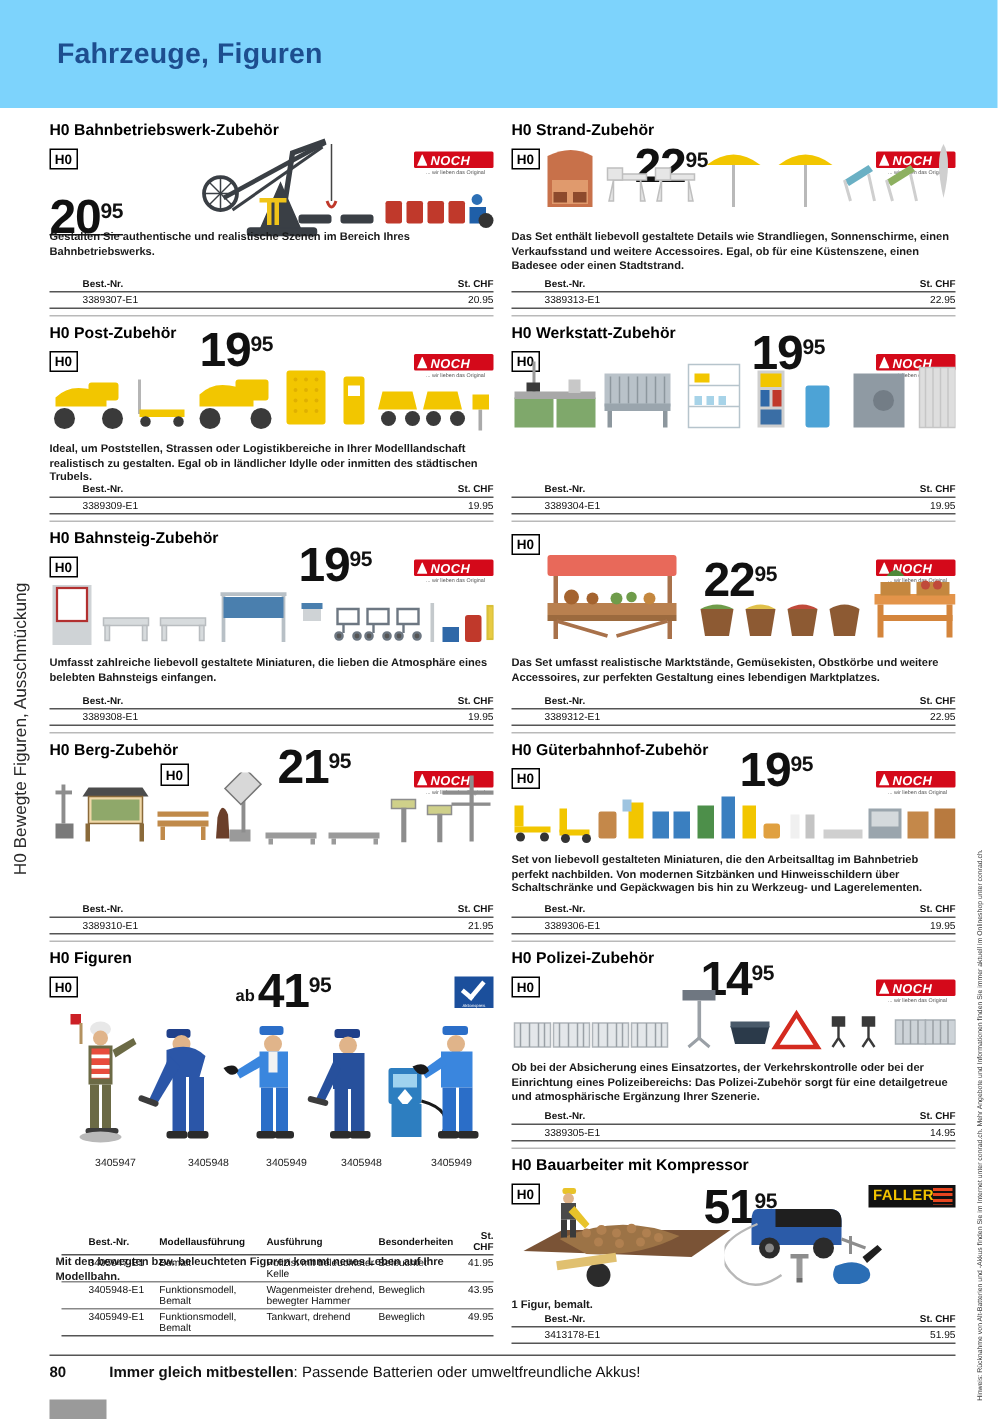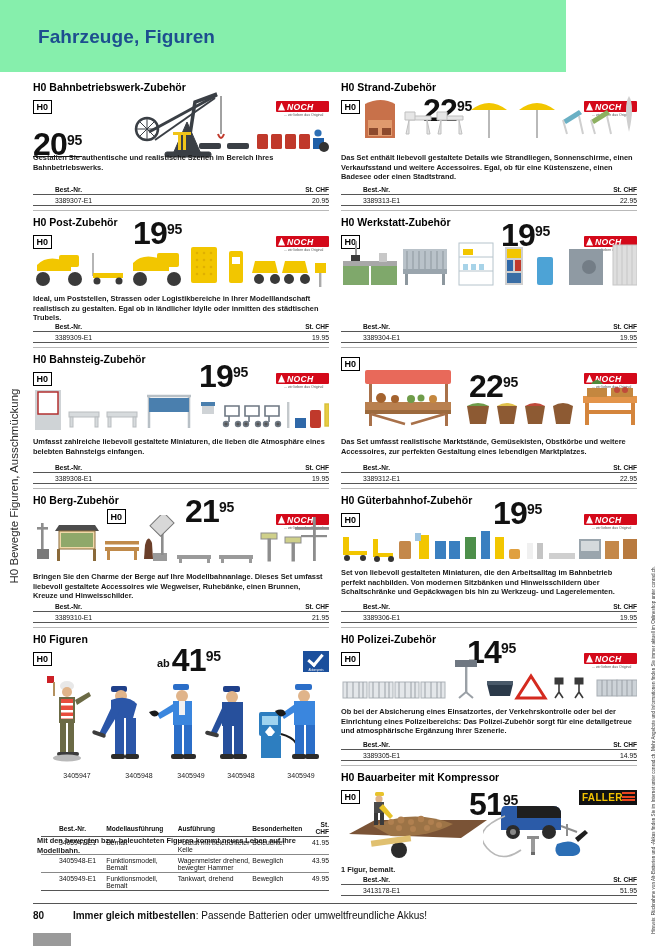--- a/index.html
+++ b/index.html
@@ -5,22 +5,22 @@
   * { box-sizing: border-box; margin: 0; padding: 0; }
   body {
     width: 667px; height: 950px;
     background: #ffffff;
     font-family: "Liberation Sans", sans-serif;
     overflow: hidden;
     position: relative;
   }
   
   .pagehead {
-    position: absolute; left: 0; top: 0; width: 566px; height: 72px;
-    background: #86efac;
+    position: absolute; left: 0; top: 0; width: 665px; height: 72px;
+    background: #7dd3fc;
   }
   .pagehead h1 {
     position: absolute; left: 38px; top: 26px;
     font-size: 19px; font-weight: bold; color: #1d4e8f;
     letter-spacing: .1px;
   }
   
   .vtab {
     position: absolute; left: 0; top: 72px; width: 29px; height: 828px;
     background: #ffffff; border-right: 1px solid #ffffff;
@@ -439,21 +439,20 @@
             <rect x="235" y="24" width="2.4" height="22" fill="#8d8d8d"></rect>
           <rect x="252" y="22" width="16" height="6"></rect>
             <rect x="259" y="28" width="2.4" height="18" fill="#8d8d8d"></rect>
         </g>
         <g fill="#8d8d8d">
           <rect x="280" y="2" width="2.8" height="44"></rect>
             <rect x="262" y="12" width="38" height="2.8"></rect>
           <rect x="268" y="20" width="26" height="2.2"></rect>
         </g>
       </svg>
-      <div class="desc" style="position:absolute; left:0; top:80px; width:292px;">Bringen Sie den Charme der Berge auf Ihre Modellbahnanlage. Dieses Set umfasst liebevoll gestaltete Accessoires wie Wegweiser, Ruhebänke, einen Brunnen, Kreuze und Hinweisschilder.</div>
       <table class="ord" style="position:absolute;left:0;bottom:4px;width:100%;">
         <tbody>
             <tr>
               <th style="padding-left:22px;">Best.-Nr.</th>
             <th class="r">St. CHF</th>
             </tr>
         <tr>
               <td class="num">3389310-E1</td>
             <td class="r">21.95</td>
             </tr>

